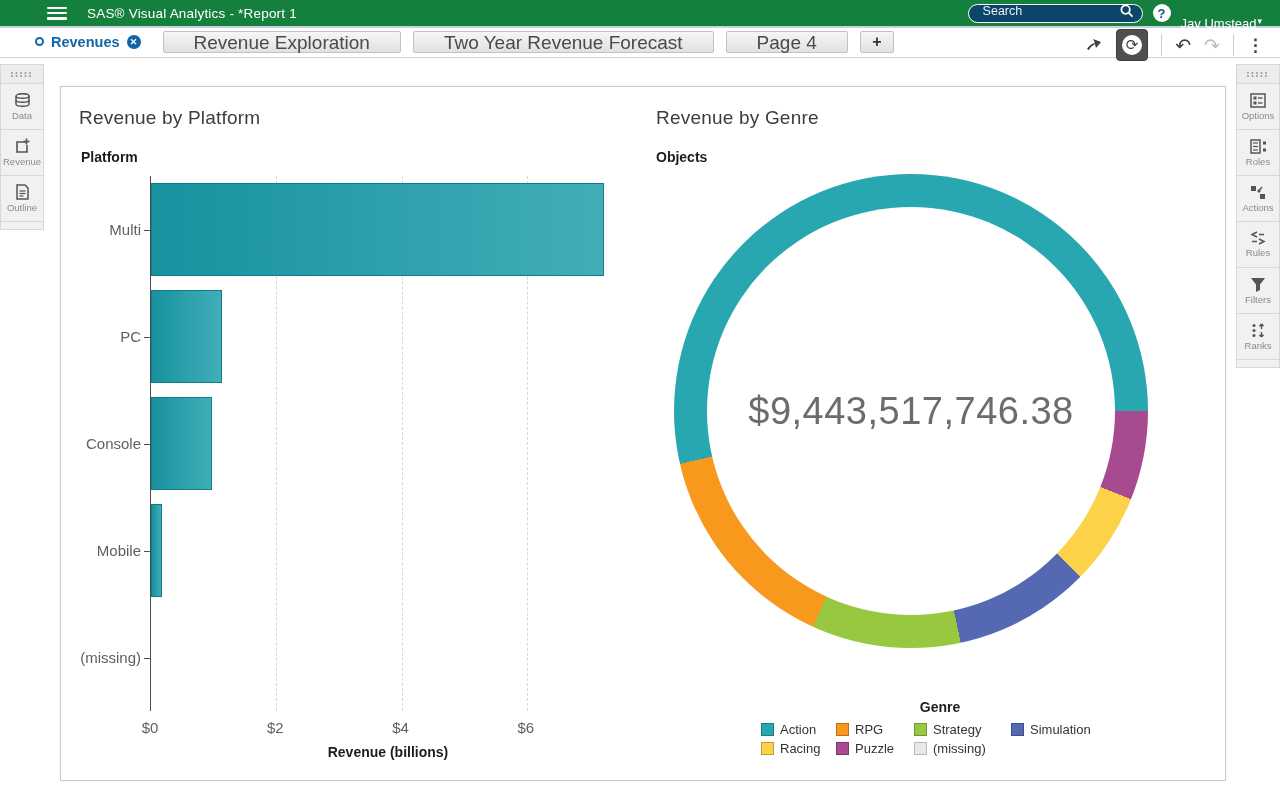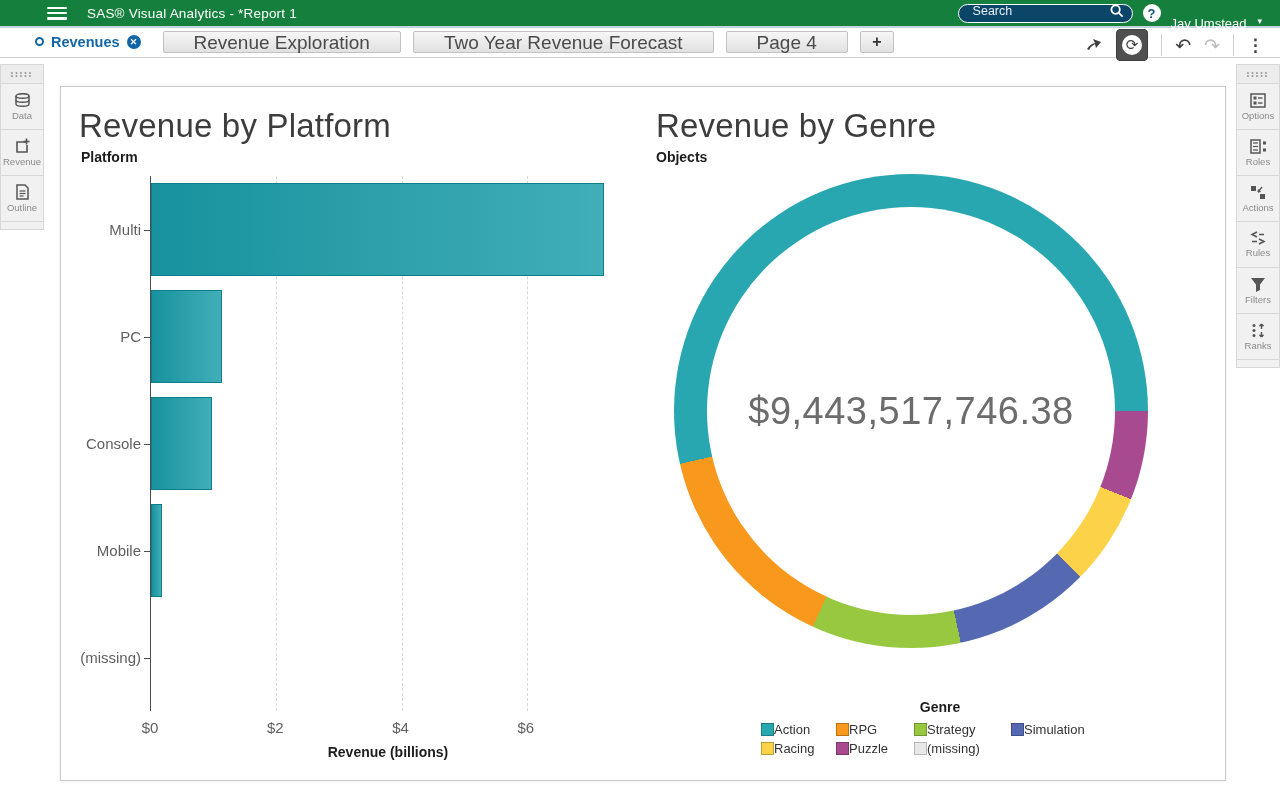--- a/index.html
+++ b/index.html
@@ -14,21 +14,21 @@
   .hamburger { width:20px; height:13px; margin-left:47px; display:flex; flex-direction:column;
     justify-content:space-between; cursor:pointer;}
   .hamburger span{ display:block; height:2.6px; background:#fff; border-radius:1px;}
   .app-title { margin-left:20px; font-size:13.5px; letter-spacing:.2px; }
   .topbar-right { margin-left:auto; display:flex; align-items:center; gap:10px; margin-right:18px;}
   .search-pill { width:175px; height:19px; border:1.4px solid #fff; border-radius:11px;
     background:#0b4568; display:flex; align-items:center; padding:0 8px 4px 14px; }
   .search-pill .ph { font-size:12.5px; color:#e8eff5; flex:1; }
   .help { width:18px; height:18px; border-radius:50%; background:#fff; color:#0f537e;
     font-size:13px; font-weight:bold; display:flex; align-items:center; justify-content:center;}
-  .user { display:flex; align-items:flex-start; gap:11px; font-size:13px;margin-top:20px; }
+  .user { display:flex; align-items:flex-start; gap:1px; font-size:13px;margin-top:20px; }
   .user .caret{ font-size:9px; }
 
   
   .tabrow { position:absolute; left:0; top:26px; width:1280px; height:32px; background:#fff;
     border-bottom:1px solid #d2d2d2; display:flex; align-items:center; z-index:4;}
   .section-tab { margin-left:35px; display:flex; align-items:center; gap:7px; color:#1266a7;
     font-size:14.5px; font-weight:bold; cursor:pointer;}
   .circle-icon { width:9px; height:9px; border:2.4px solid #1266a7; border-radius:50%; }
   .close-x { width:14px; height:14px; border-radius:50%; background:#1266a7; color:#fff;
     font-size:9px; display:flex; align-items:center; justify-content:center; font-weight:bold;}
@@ -60,21 +60,21 @@
     cursor:pointer;}
   .rail-item .lbl { font-size:9.5px; color:#8a8a8a; }
   .rail-item svg { display:block; }
   .rail-pad { height:8px; background:#f1f1f1; border:1px solid #d7d7d7; border-top:none; }
 
   
   .canvas { position:absolute; left:44px; top:64px; width:1192px; height:736px; background:#fff; }
   .panel { position:absolute; left:16px; top:22px; width:1166px; height:695px; background:#fff;
     border:1px solid #c9c9c9; box-shadow:0 0 4px rgba(0,0,0,.06); }
 
-  .chart-title { position:absolute; font-size:33px; font-weight:300; color:#3d3d3d; letter-spacing:.2px;}
+  .chart-title { position:absolute; font-size:19px; font-weight:300; color:#3d3d3d; letter-spacing:.2px;}
   .axis-name { position:absolute; font-size:14px; font-weight:bold; color:#1c1c1c; }
 
   
   #bar-title { left:18px; top:20px; }
   #bar-ylab  { left:20px; top:62px; }
   .plot { position:absolute; left:89px; top:89px; width:476px; height:535px;
     border-left:1px solid #4d4d4d; }
   .gridline { position:absolute; top:0; bottom:0; width:0; border-left:1px dashed #d8d8d8; }
   .hbar { position:absolute; left:0; height:93px; border:1px solid #0c7f8b; }
   .cat-label { position:absolute; width:80px; text-align:right; font-size:15px; color:#5f5f5f; }
@@ -86,21 +86,21 @@
   #donut-title { left:595px; top:20px; }
   #donut-vlab  { left:595px; top:62px; }
   .donut { position:absolute; left:613px; top:87px; width:474px; height:474px; border-radius:50%; }
   .hole { position:absolute; inset:33px; background:#fff; border-radius:50%; }
   .center-total { position:absolute; inset:0; display:flex; align-items:center; justify-content:center;
     font-size:38px; font-weight:300; color:#6c6c6c; letter-spacing:.5px;}
   .legend-title { position:absolute; left:698px; top:612px; width:362px; text-align:center;
     font-size:14px; font-weight:bold; color:#1c1c1c;}
   .legend { position:absolute; left:700px; top:633px; display:grid;
     grid-template-columns:75px 78px 97px 112px; grid-auto-rows:19px; }
-  .legend-item { display:flex; align-items:center; cursor:pointer; }
+  .legend-item { display:flex; align-items:center; gap:6px; cursor:pointer; }
   .swatch { width:13px; height:13px; flex:0 0 13px; }
   .legend-item .name { font-size:13px; color:#333; white-space:nowrap; }
 </style>
 </head>
 <body>
 
 <div class="screen">
 
   <header class="topbar">
     <div class="hamburger">

